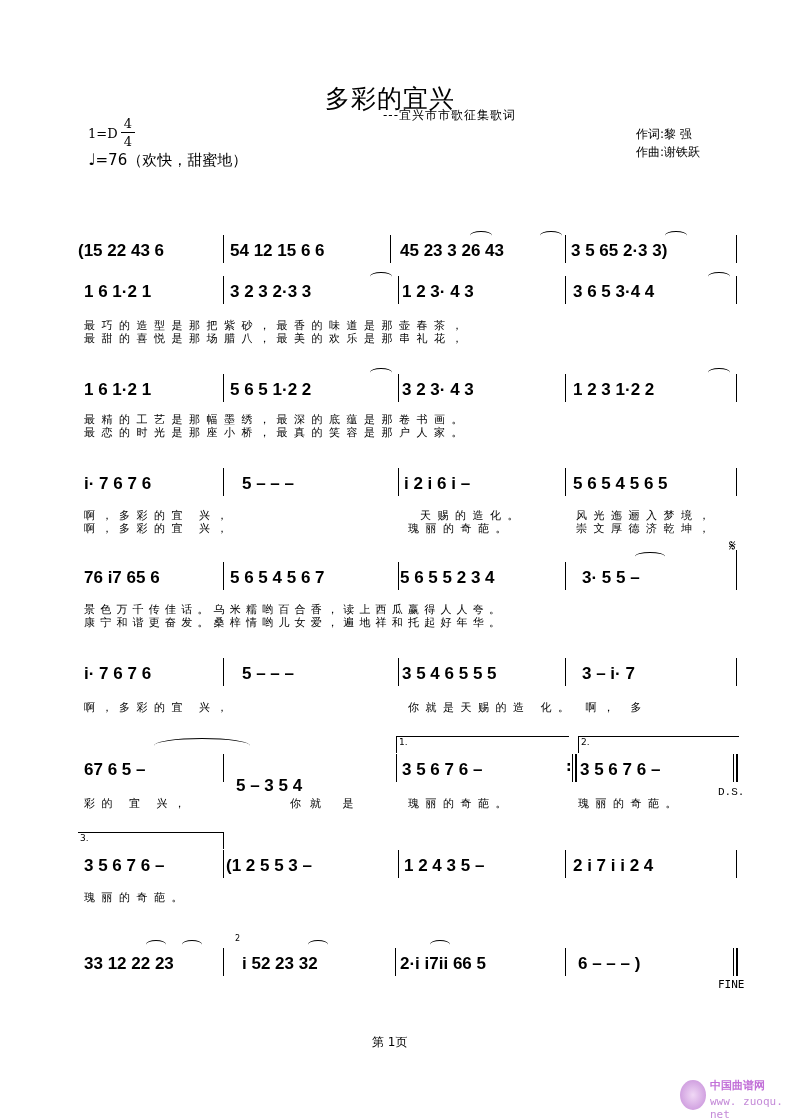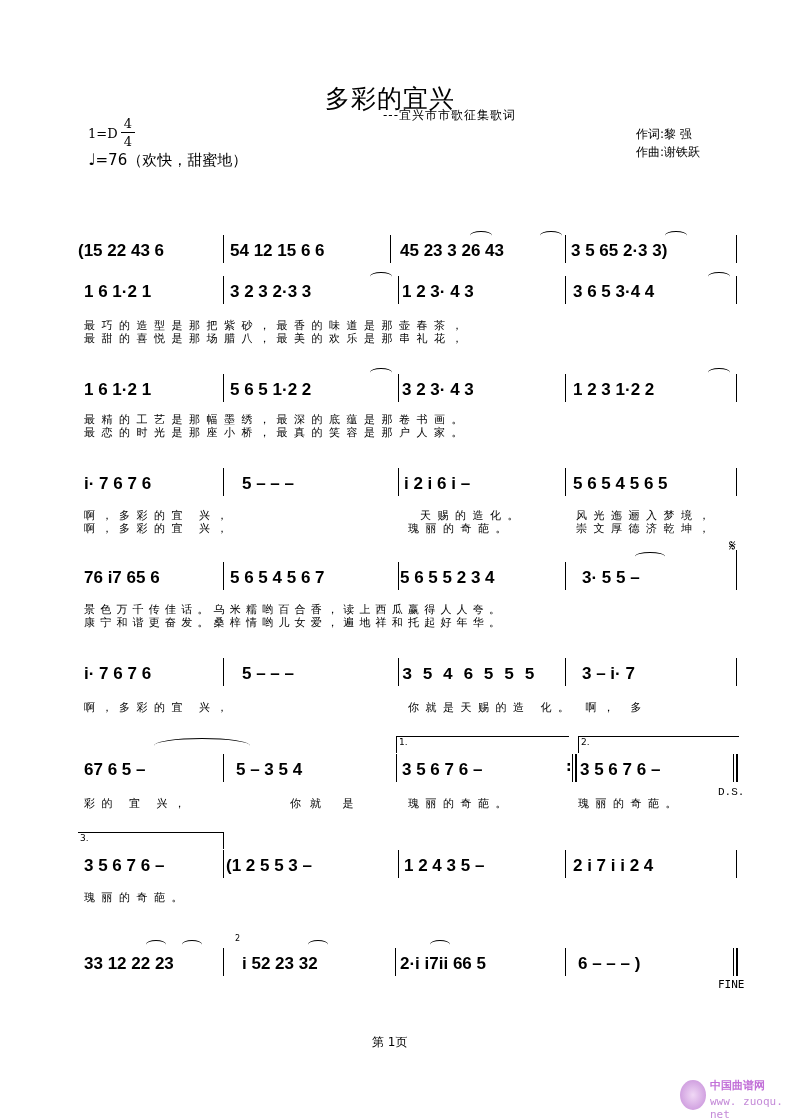--- a/index.html
+++ b/index.html
@@ -118,38 +118,38 @@
   <div class="lyric" style="left:6px;top:42px;letter-spacing:5.2px;">景色万千传佳话。乌米糯哟百合香，读上西瓜赢得人人夸。</div>
 </div>
 
 <div class="score-line" style="top:656px;">
   <div class="bar-line" style="left:145px;top:2px;height:28px;"></div>
   <div class="bar-line" style="left:320px;top:2px;height:28px;"></div>
   <div class="bar-line" style="left:487px;top:2px;height:28px;"></div>
   <div class="bar-line" style="left:658px;top:2px;height:28px;"></div>
   <div class="measure" style="left:6px;top:0;">i· 7 6 7 6</div>
   <div class="measure" style="left:164px;top:0;">5 – – –</div>
-  <div class="measure" style="left:324px;top:0;font-family:Liberation Mono, monospace;">3 5 4 6 5 5 5</div>
+  <div class="measure" style="left:324px;top:0;">3 5 4 6 5 5 5</div>
   <div class="measure" style="left:504px;top:0;">3 – i· 7</div>
   <div class="lyric" style="left:6px;top:44px;">啊，多彩的宜 兴，</div>
   <div class="lyric" style="left:330px;top:44px;">你就是天赐的造 化。 啊， 多</div>
 </div>
 
 <div class="score-line" style="top:752px;">
   <div class="volta" style="left:318px;top:-16px;width:170px;">1.</div>
   <div class="volta" style="left:500px;top:-16px;width:158px;">2.</div>
   <div class="bar-line" style="left:145px;top:2px;height:28px;"></div>
   <div class="bar-line" style="left:318px;top:2px;height:28px;"></div>
   <div class="abs" style="left:488px;top:6px;font-weight:bold;font-size:14px;">:</div>
   <div class="bar-line" style="left:494px;top:2px;height:28px;"></div>
   <div class="bar-line" style="left:497px;top:2px;height:28px;width:2px;"></div>
   <div class="bar-line" style="left:655px;top:2px;height:28px;"></div>
   <div class="bar-line" style="left:658px;top:2px;height:28px;width:2px;"></div>
   <div class="measure" style="left:6px;top:0;">67 6 5 –</div>
-  <div class="measure" style="left:158px;top:0;">5 – 3 5 4</div>
+  <div class="measure" style="left:158px;top:16px;">5 – 3 5 4</div>
   <div class="measure" style="left:324px;top:0;">3 5 6 7 6 –</div>
   <div class="measure" style="left:502px;top:0;">3 5 6 7 6 –</div>
   <div class="slur" style="left:76px;top:-14px;width:96px;height:14px;"></div>
   <div class="abs ds" style="left:640px;top:34px;font-family:Liberation Mono, monospace;">D.S.</div>
   <div class="lyric" style="left:6px;top:44px;">彩的 宜 兴，</div>
   <div class="lyric" style="left:212px;top:44px;letter-spacing:9px;">你就 是</div>
   <div class="lyric" style="left:330px;top:44px;">瑰丽的奇葩。</div>
   <div class="lyric" style="left:500px;top:44px;">瑰丽的奇葩。</div>
 </div>
 

